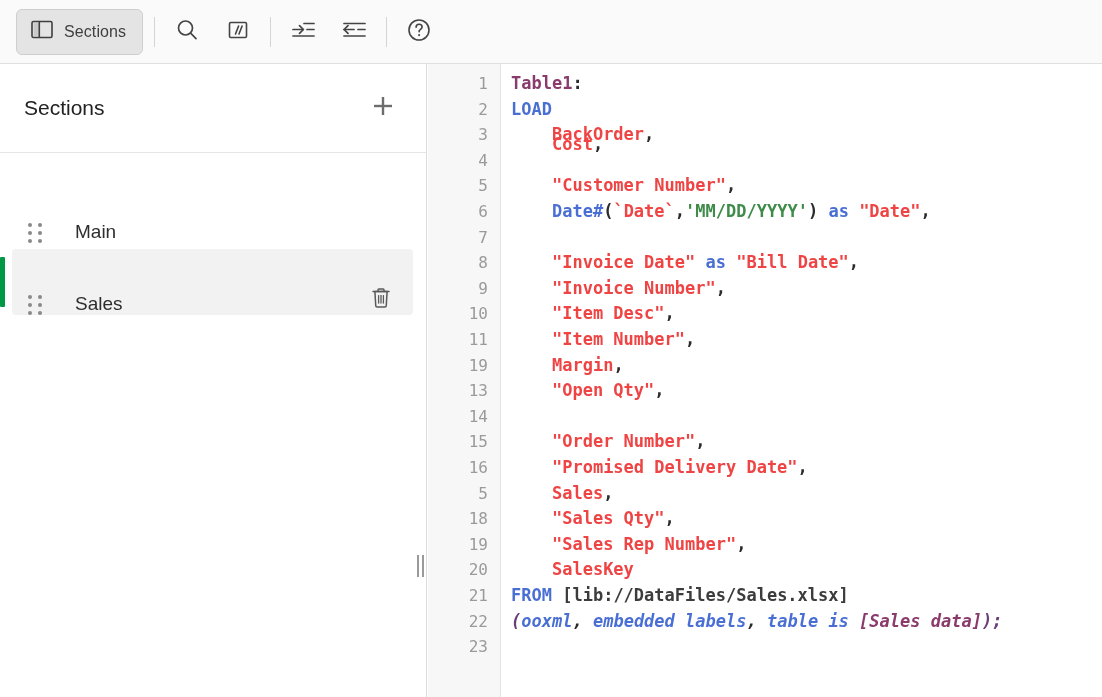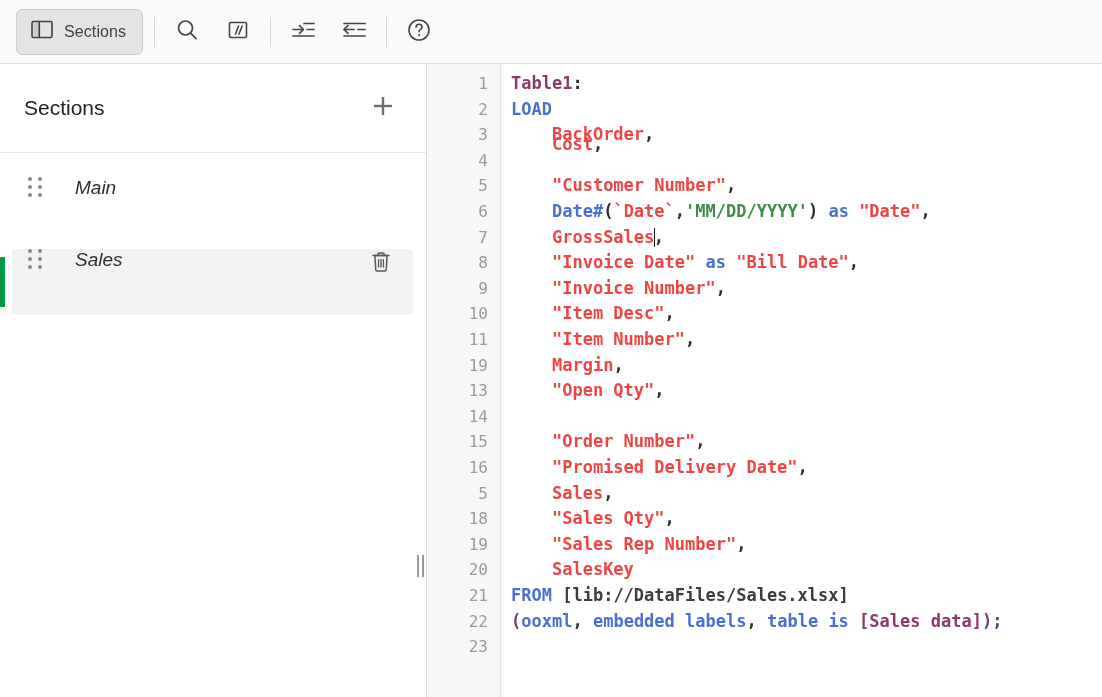--- a/index.html
+++ b/index.html
@@ -63,24 +63,23 @@
     width: 34px; height: 34px;
     display: flex; align-items: center; justify-content: center;
     cursor: pointer; border-radius: 4px;
   }
 
   .section-list { padding-top: 24px; }
   .section-item {
     position: relative;
     height: 66px;
     margin: 0 13px 6px 12px;
-    display: flex; align-items: flex-start;
+    display: flex; align-items: flex-end;
     border-radius: 4px;
     cursor: pointer;
-    font-style: italic;
   }
   .section-item.selected { background: #f2f2f2; }
   .section-item .accent {
     position: absolute; left: -12px; top: 8px;
     width: 5px; height: 50px; border-radius: 1px;
     background: transparent;
   }
   .section-item.selected .accent { background: #009845; }
   .drag-handle {
     width: 30px; margin-left: 16px;
@@ -324,32 +323,31 @@
         <div class="ln" style="top: 544.6px;">22</div>
         <div class="ln" style="top: 570.2px;">23</div>
       </div>
     <div class="code-area" id="codeArea">
         <div class="cl" style="top: 7px;"><span class="t-tbl">Table1</span><span class="t-pun">:</span></div>
         <div class="cl" style="top: 32.6px;"><span class="t-kw">LOAD</span></div>
         <div class="cl" style="top: 58.2px;"><span class="t-plain">    </span><span class="t-fld">BackOrder</span><span class="t-pun">,</span></div>
         <div class="cl" style="top: 68px; text-align: right;"><span class="t-plain">    </span><span class="t-fld">Cost</span><span class="t-pun">,</span></div>
         <div class="cl" style="top: 109.4px;"><span class="t-plain">    </span><span class="t-fld">"Customer Number"</span><span class="t-pun">,</span></div>
         <div class="cl" style="top: 135px;"><span class="t-plain">    </span><span class="t-kw">Date#</span><span class="t-pun">(</span><span class="t-fld">`Date`</span><span class="t-pun">,</span><span class="t-str">'MM/DD/YYYY'</span><span class="t-pun">)</span><span class="t-plain"> </span><span class="t-kw">as</span><span class="t-plain"> </span><span class="t-fld">"Date"</span><span class="t-pun">,</span></div>
-        <div class="cl" style="top: 160.6px;"><span class="t-plain">    </span><span class="t-fld">GrossSales</span><span class="caret"></span><span class="t-pun">,</span></div>
         <div class="cl" style="top: 186.2px;"><span class="t-plain">    </span><span class="t-fld">"Invoice Date"</span><span class="t-plain"> </span><span class="t-kw">as</span><span class="t-plain"> </span><span class="t-fld">"Bill Date"</span><span class="t-pun">,</span></div>
         <div class="cl" style="top: 211.8px;"><span class="t-plain">    </span><span class="t-fld">"Invoice Number"</span><span class="t-pun">,</span></div>
         <div class="cl" style="top: 237.4px;"><span class="t-plain">    </span><span class="t-fld">"Item Desc"</span><span class="t-pun">,</span></div>
         <div class="cl" style="top: 263px;"><span class="t-plain">    </span><span class="t-fld">"Item Number"</span><span class="t-pun">,</span></div>
         <div class="cl" style="top: 288.6px;"><span class="t-plain">    </span><span class="t-fld">Margin</span><span class="t-pun">,</span></div>
         <div class="cl" style="top: 314.2px;"><span class="t-plain">    </span><span class="t-fld">"Open Qty"</span><span class="t-pun">,</span></div>
         <div class="cl" style="top: 365.4px;"><span class="t-plain">    </span><span class="t-fld">"Order Number"</span><span class="t-pun">,</span></div>
         <div class="cl" style="top: 391px;"><span class="t-plain">    </span><span class="t-fld">"Promised Delivery Date"</span><span class="t-pun">,</span></div>
         <div class="cl" style="top: 416.6px;"><span class="t-plain">    </span><span class="t-fld">Sales</span><span class="t-pun">,</span></div>
         <div class="cl" style="top: 442.2px;"><span class="t-plain">    </span><span class="t-fld">"Sales Qty"</span><span class="t-pun">,</span></div>
         <div class="cl" style="top: 467.8px;"><span class="t-plain">    </span><span class="t-fld">"Sales Rep Number"</span><span class="t-pun">,</span></div>
         <div class="cl" style="top: 519px;"><span class="t-kw">FROM</span><span class="t-plain"> </span><span class="t-plain">[lib://DataFiles/Sales.xlsx]</span></div>
         <div class="cl" style="top: 493.4px;"><span class="t-plain">    </span><span class="t-fld">SalesKey</span></div>
-        <div class="cl" style="top: 544.6px;"><span class="t-brk">(</span><span class="t-kw">ooxml</span><span class="t-pun">,</span><span class="t-plain"> </span><span class="t-kw">embedded labels</span><span class="t-pun">,</span><span class="t-plain"> </span><span class="t-kw">table is</span><span class="t-plain"> </span><span class="t-tbl">[Sales data]</span><span class="t-brk">);</span></div>
+        <div class="cl" style="top: 544.6px; font-style: italic;"><span class="t-brk">(</span><span class="t-kw">ooxml</span><span class="t-pun">,</span><span class="t-plain"> </span><span class="t-kw">embedded labels</span><span class="t-pun">,</span><span class="t-plain"> </span><span class="t-kw">table is</span><span class="t-plain"> </span><span class="t-tbl">[Sales data]</span><span class="t-brk">);</span></div>
         <div class="cl" style="top: 570.2px;"></div>
       </div>
   </div>
 
 </div>
 
 </body></html>

